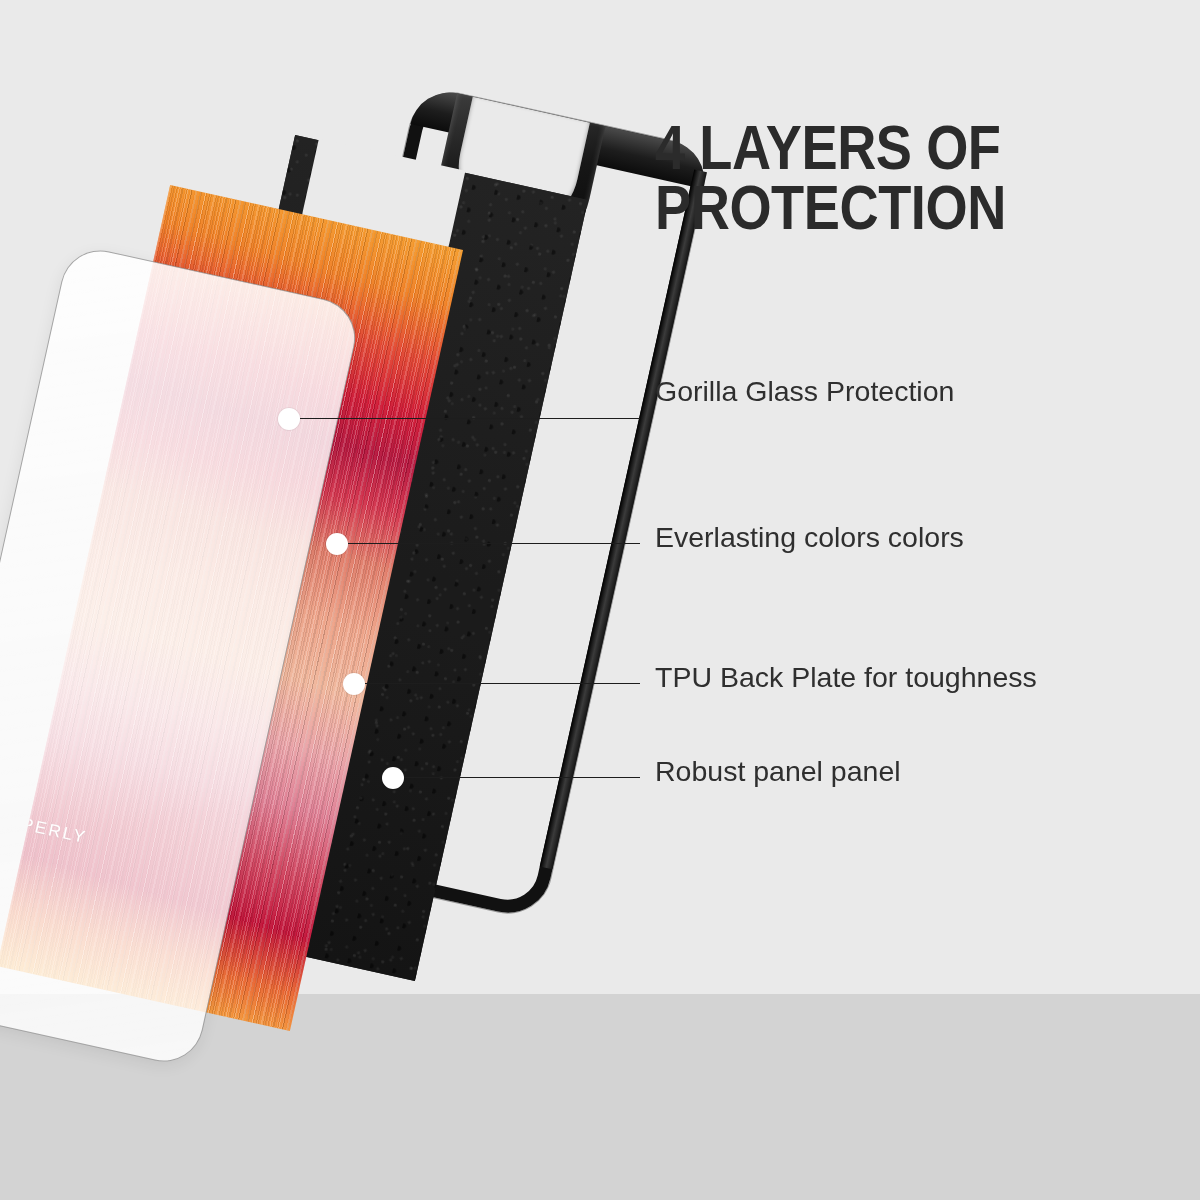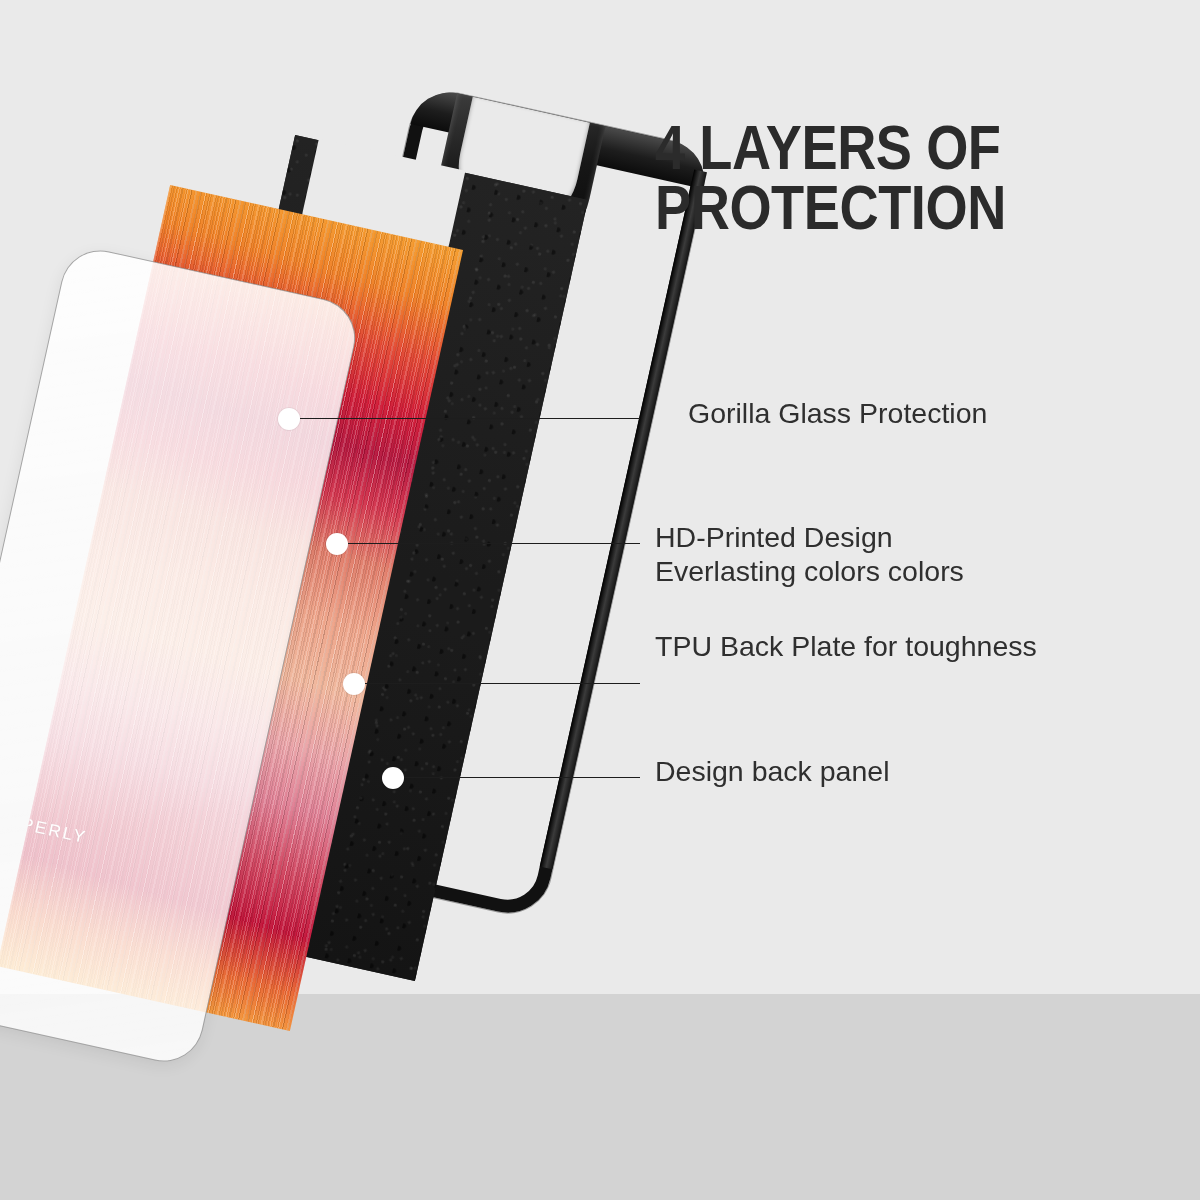--- a/index.html
+++ b/index.html
@@ -195,44 +195,43 @@
   </div>
 
   <div class="headline">
     <span>4 LAYERS OF</span>
     <span>PROTECTION</span>
   </div>
 
   <div class="callout">
     <div class="dot" style="left: 278px; top: 408px;"></div>
     <div class="leader" style="left: 300px; top: 418px; width: 340px;"></div>
-    <div class="txt" style="top: 397px; margin-left: 33px;">
+    <div class="txt" style="top: 375px;">
       <span>Gorilla Glass Protection</span>
     </div>
   </div>
 
   <div class="callout">
     <div class="dot" style="left: 326px; top: 533px;"></div>
     <div class="leader" style="left: 348px; top: 543px; width: 292px;"></div>
     <div class="txt" style="top: 521px;">
-      <span>HD-Printed Design</span>
       <span class="l2">Everlasting colors colors</span>
     </div>
   </div>
 
   <div class="callout">
     <div class="dot" style="left: 343px; top: 673px;"></div>
     <div class="leader" style="left: 365px; top: 683px; width: 275px;"></div>
-    <div class="txt" style="top: 630px;">
+    <div class="txt" style="top: 661px;">
       <span>TPU Back Plate for toughness</span>
       
     </div>
   </div>
 
   <div class="callout">
     <div class="dot" style="left: 382px; top: 767px;"></div>
     <div class="leader" style="left: 404px; top: 777px; width: 236px;"></div>
     <div class="txt" style="top: 755px;">
-      <span class="l2">Design back panel</span>
+      <span class="l2">Robust panel panel</span>
     </div>
   </div>
 
 </div>
 
 </body></html>

